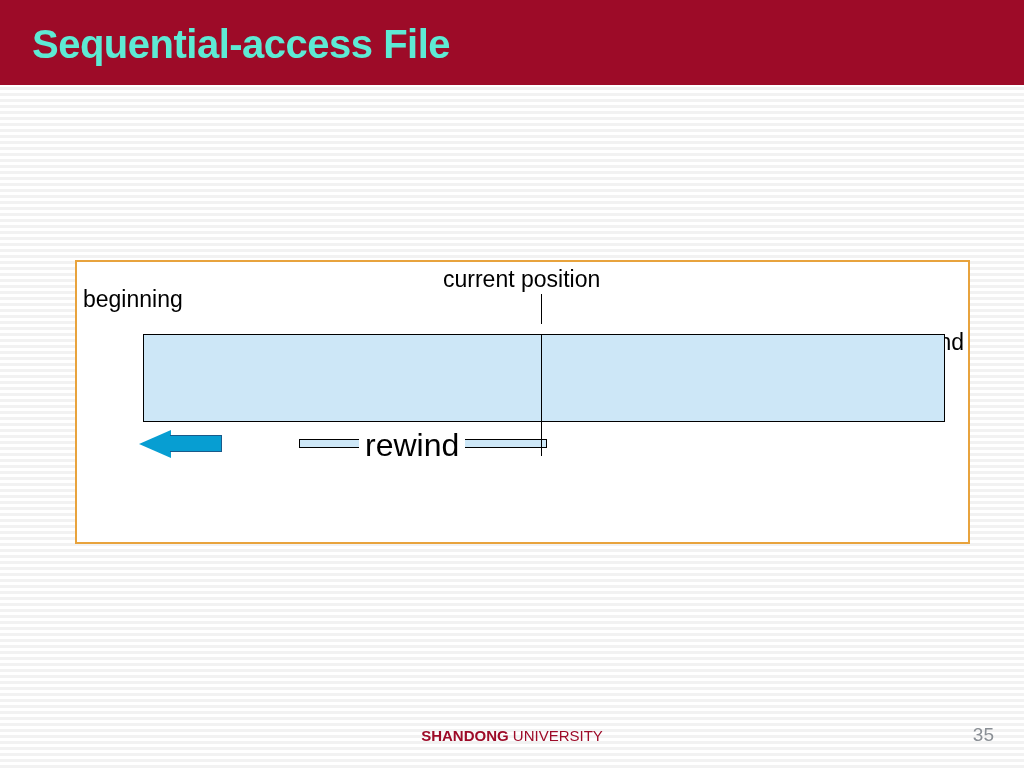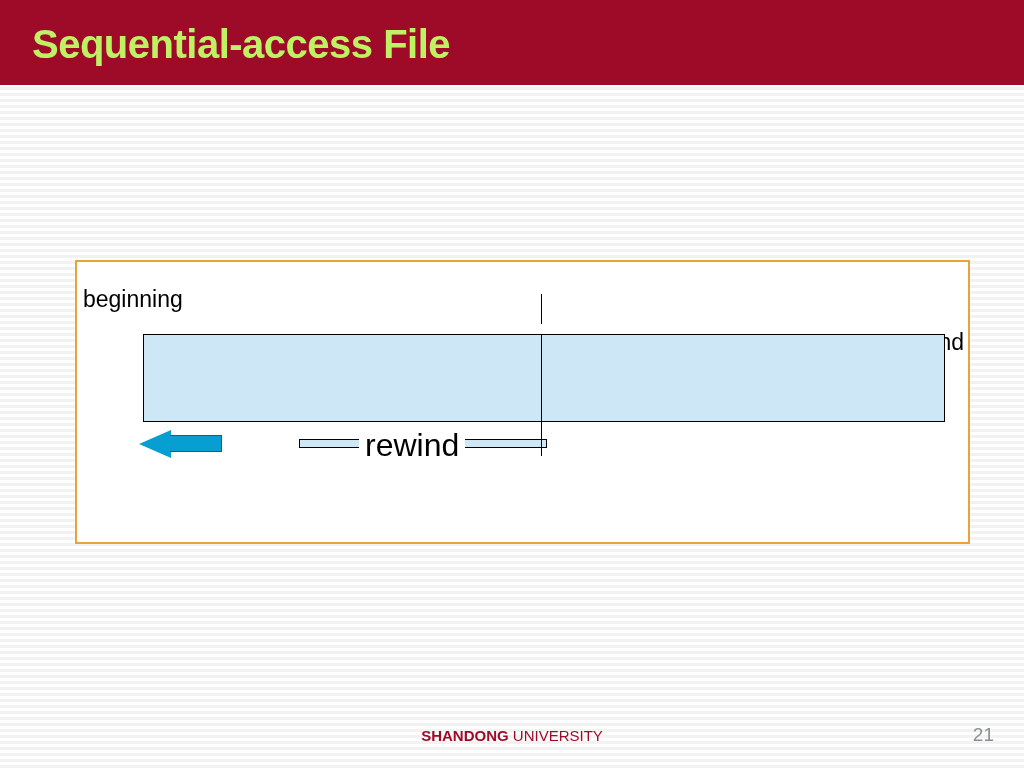--- a/index.html
+++ b/index.html
@@ -34,21 +34,21 @@
     width: 1024px;
     height: 85px;
     background: #9d0b28;
   }
   .title-text {
     position: absolute;
     left: 32px;
     top: 22px;
     font-size: 40px;
     font-weight: bold;
-    color: #bef264;
+    color: #5eead4;
     letter-spacing: -0.5px;
     white-space: nowrap;
   }
   
   .diagram-frame {
     position: absolute;
     left: 75px;
     top: 260px;
     width: 895px;
     height: 284px;
@@ -234,20 +234,21 @@
 
 <div class="slide">
 
   <div class="title-bar">
     <div class="title-text">Sequential-access File</div>
   </div>
 
   <div class="diagram-frame">
 
     <div class="label lbl-beginning">beginning</div>
+    <div class="label lbl-current">current position</div>
     <div class="label lbl-end">end</div>
 
     <div class="tick"></div>
 
     <div class="file-bar"></div>
     <div class="file-divider"></div>
 
     <div class="rewind-group">
       <div class="rewind-shaft"></div>
       <div class="rewind-head"></div>
@@ -256,15 +257,15 @@
     </div>
     <div class="rewind-tick"></div>
 
 
   </div>
 
   <div class="footer-brand">
     <span>SHANDONG</span><span class="uni"> UNIVERSITY</span>
   </div>
 
-  <div class="page-number">21</div>
+  <div class="page-number">35</div>
 
 </div>
 
 </body></html>

